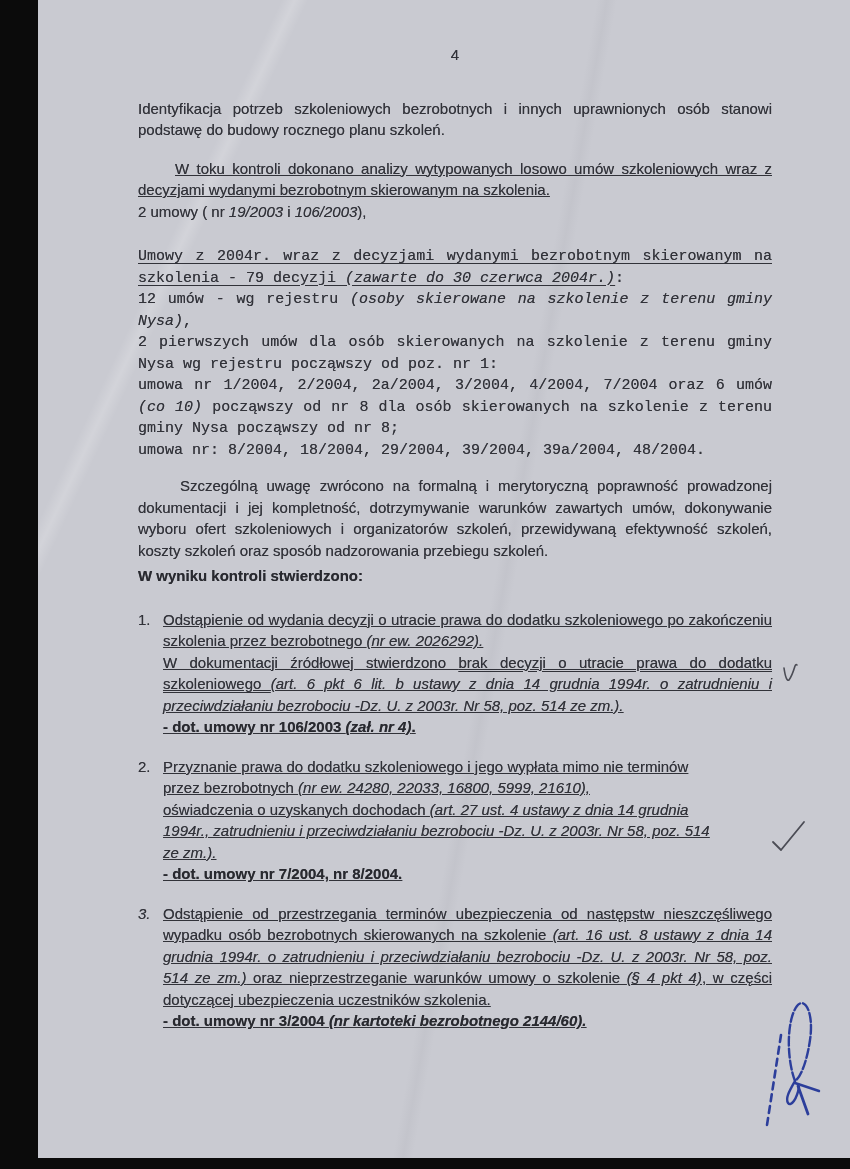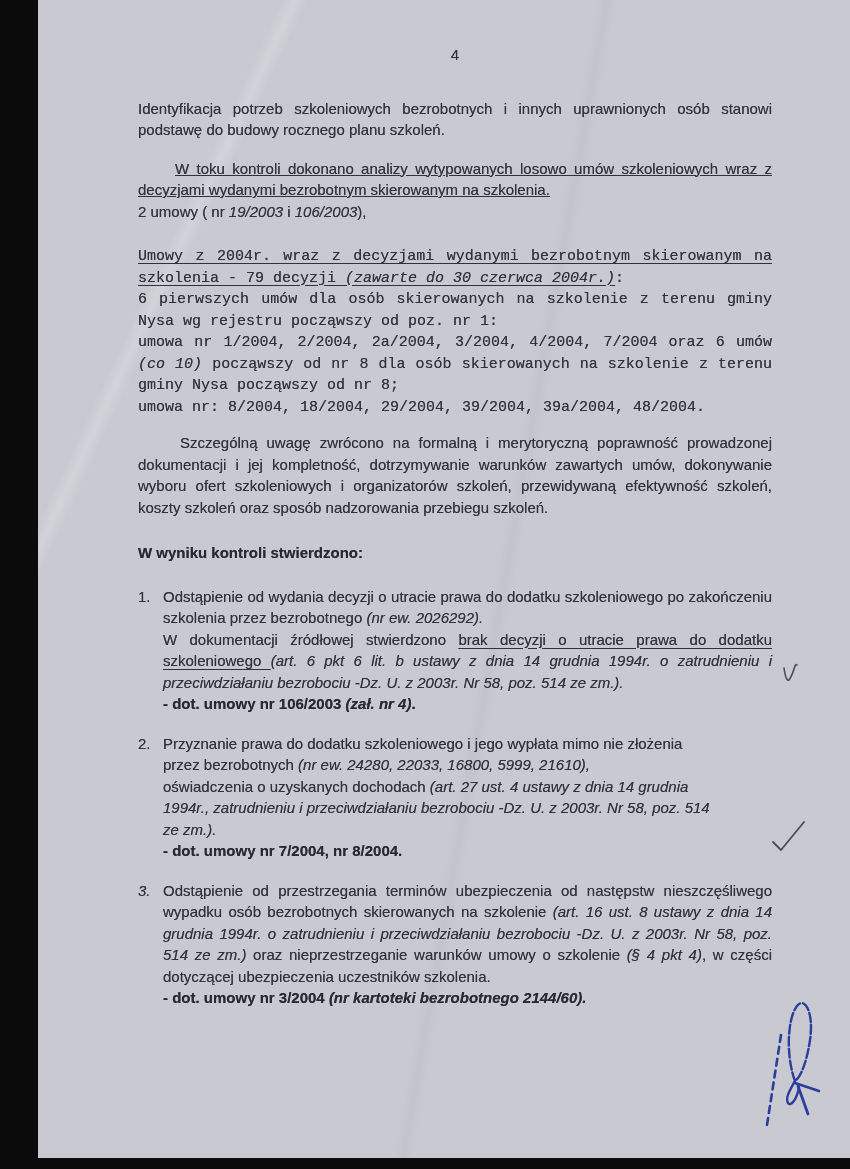--- a/index.html
+++ b/index.html
@@ -31,26 +31,26 @@
   .para-indent{ text-indent:37px;text-decoration:underline; }
   .mt-block{ margin-top:17px; }
 
   .it{ font-style:italic; }
   .u{ text-decoration:underline;text-underline-offset:2.5px; }
   .b{ font-weight:bold;color:#28292f; }
   .bi{ font-weight:bold;font-style:italic;color:#28292f; }
 
   .h2004-group{ margin-top:24px;font-family:Liberation Mono, monospace; }
   .scope{ margin-top:14px;text-indent:42px; }
-  .findings-heading{ margin-top:24px;margin-bottom:22px;font-weight:bold;color:#28292f; }
+  .findings-heading{ margin-top:4px;margin-bottom:22px;font-weight:bold;color:#28292f; }
 
   .item{ display:flex;margin-top:18px; }
   .item-num{ flex:0 0 25px; }
   .item-num.it{ font-style:italic; }
-  .item-body{ flex:1; }
+  .item-body{ flex:1;text-decoration:underline; }
   .item-body.narrow{ padding-right:50px;text-align:left; }
   .ref-line{ }
 
   .mark{ position:absolute; }
   svg{ display:block; }
 </style>
 </head>
 <body>
 
 <div class="scan">
@@ -61,42 +61,43 @@
 
       <div class="para">Identyfikacja potrzeb szkoleniowych bezrobotnych i innych uprawnionych osób stanowi podstawę do budowy rocznego planu szkoleń.</div>
 
       <div class="mt-block">
         <div class="para-indent">W toku kontroli dokonano analizy wytypowanych losowo umów szkoleniowych wraz z decyzjami wydanymi bezrobotnym skierowanym na szkolenia.</div>
         <div><span>2 umowy ( nr </span><span class="it">19/2003</span><span> i </span><span class="it">106/2003</span><span>),</span></div>
       </div>
 
       <div class="h2004-group">
         <div><span class="u"><span>Umowy z 2004r. wraz z decyzjami wydanymi bezrobotnym skierowanym na szkolenia - 79 decyzji </span><span class="it">(zawarte do 30 czerwca 2004r.)</span></span><span>:</span></div>
-        <div>6 pierwszych umów dla osób skierowanych na szkolenie z terenu gminy Nysa wg rejestru począwszy od poz. nr 1:</div>
+        <div><span>12 umów - wg rejestru </span><span class="it">(osoby skierowane na szkolenie z terenu gminy Nysa)</span><span>,</span></div>
+        <div>2 pierwszych umów dla osób skierowanych na szkolenie z terenu gminy Nysa wg rejestru począwszy od poz. nr 1:</div>
         <div><span>umowa nr 1/2004, 2/2004, 2a/2004, 3/2004, 4/2004, 7/2004 oraz 6 umów </span><span class="it">(co 10)</span><span> począwszy od nr 8 dla osób skierowanych na szkolenie z terenu gminy Nysa począwszy od nr 8;</span></div>
         <div>umowa nr: 8/2004, 18/2004, 29/2004, 39/2004, 39a/2004, 48/2004.</div>
       </div>
 
       <div class="scope">Szczególną uwagę zwrócono na formalną i merytoryczną poprawność prowadzonej dokumentacji i jej kompletność, dotrzymywanie warunków zawartych umów, dokonywanie wyboru ofert szkoleniowych i organizatorów szkoleń, przewidywaną efektywność szkoleń, koszty szkoleń oraz sposób nadzorowania przebiegu szkoleń.</div>
 
       <div class="findings-heading">W wyniku kontroli stwierdzono:</div>
 
       <div class="item">
         <span class="item-num">1.</span>
         <div class="item-body">
           <div><span>Odstąpienie od wydania decyzji o utracie prawa do dodatku szkoleniowego po zakończeniu szkolenia przez bezrobotnego </span><span class="it">(nr ew. 2026292).</span></div>
           <div><span>W dokumentacji źródłowej stwierdzono </span><span class="u">brak decyzji o utracie prawa do dodatku szkoleniowego </span><span class="it">(art. 6 pkt 6 lit. b ustawy z dnia 14 grudnia 1994r. o zatrudnieniu i przeciwdziałaniu bezrobociu -Dz. U. z 2003r. Nr 58, poz. 514 ze zm.).</span></div>
           <div class="ref-line"><span class="b">- dot. umowy nr 106/2003 </span><span class="bi">(zał. nr 4)</span><span class="b">.</span></div>
         </div>
       </div>
 
       <div class="item">
         <span class="item-num">2.</span>
         <div class="item-body narrow">
-          <div><span>Przyznanie prawa do dodatku szkoleniowego i jego wypłata mimo nie złożenia przez bezrobotnych </span><span class="it">(nr ew. 24280, 22033, 16800, 5999, 21610),</span></div>
+          <div><span>Przyznanie prawa do dodatku szkoleniowego i jego wypłata mimo nie terminów przez bezrobotnych </span><span class="it">(nr ew. 24280, 22033, 16800, 5999, 21610),</span></div>
           <div><span>oświadczenia o uzyskanych dochodach </span><span class="it">(art. 27 ust. 4 ustawy z dnia 14 grudnia 1994r., zatrudnieniu i przeciwdziałaniu bezrobociu -Dz. U. z 2003r. Nr 58, poz. 514 ze zm.).</span></div>
           <div class="ref-line"><span class="b">- dot. umowy nr 7/2004, nr 8/2004.</span></div>
         </div>
       </div>
 
       <div class="item">
         <span class="item-num it">3.</span>
         <div class="item-body">
           <div><span>Odstąpienie od przestrzegania terminów ubezpieczenia od następstw nieszczęśliwego wypadku osób bezrobotnych skierowanych na szkolenie </span><span class="it">(art. 16 ust. 8 ustawy z dnia 14 grudnia 1994r. o zatrudnieniu i przeciwdziałaniu bezrobociu -Dz. U. z 2003r. Nr 58, poz. 514 ze zm.)</span><span> oraz nieprzestrzeganie warunków umowy o szkolenie </span><span class="it">(§ 4 pkt 4)</span><span>, w części dotyczącej ubezpieczenia uczestników szkolenia.</span></div>
           <div class="ref-line"><span class="b">- dot. umowy nr 3/2004 </span><span class="bi">(nr kartoteki bezrobotnego 2144/60).</span></div>

